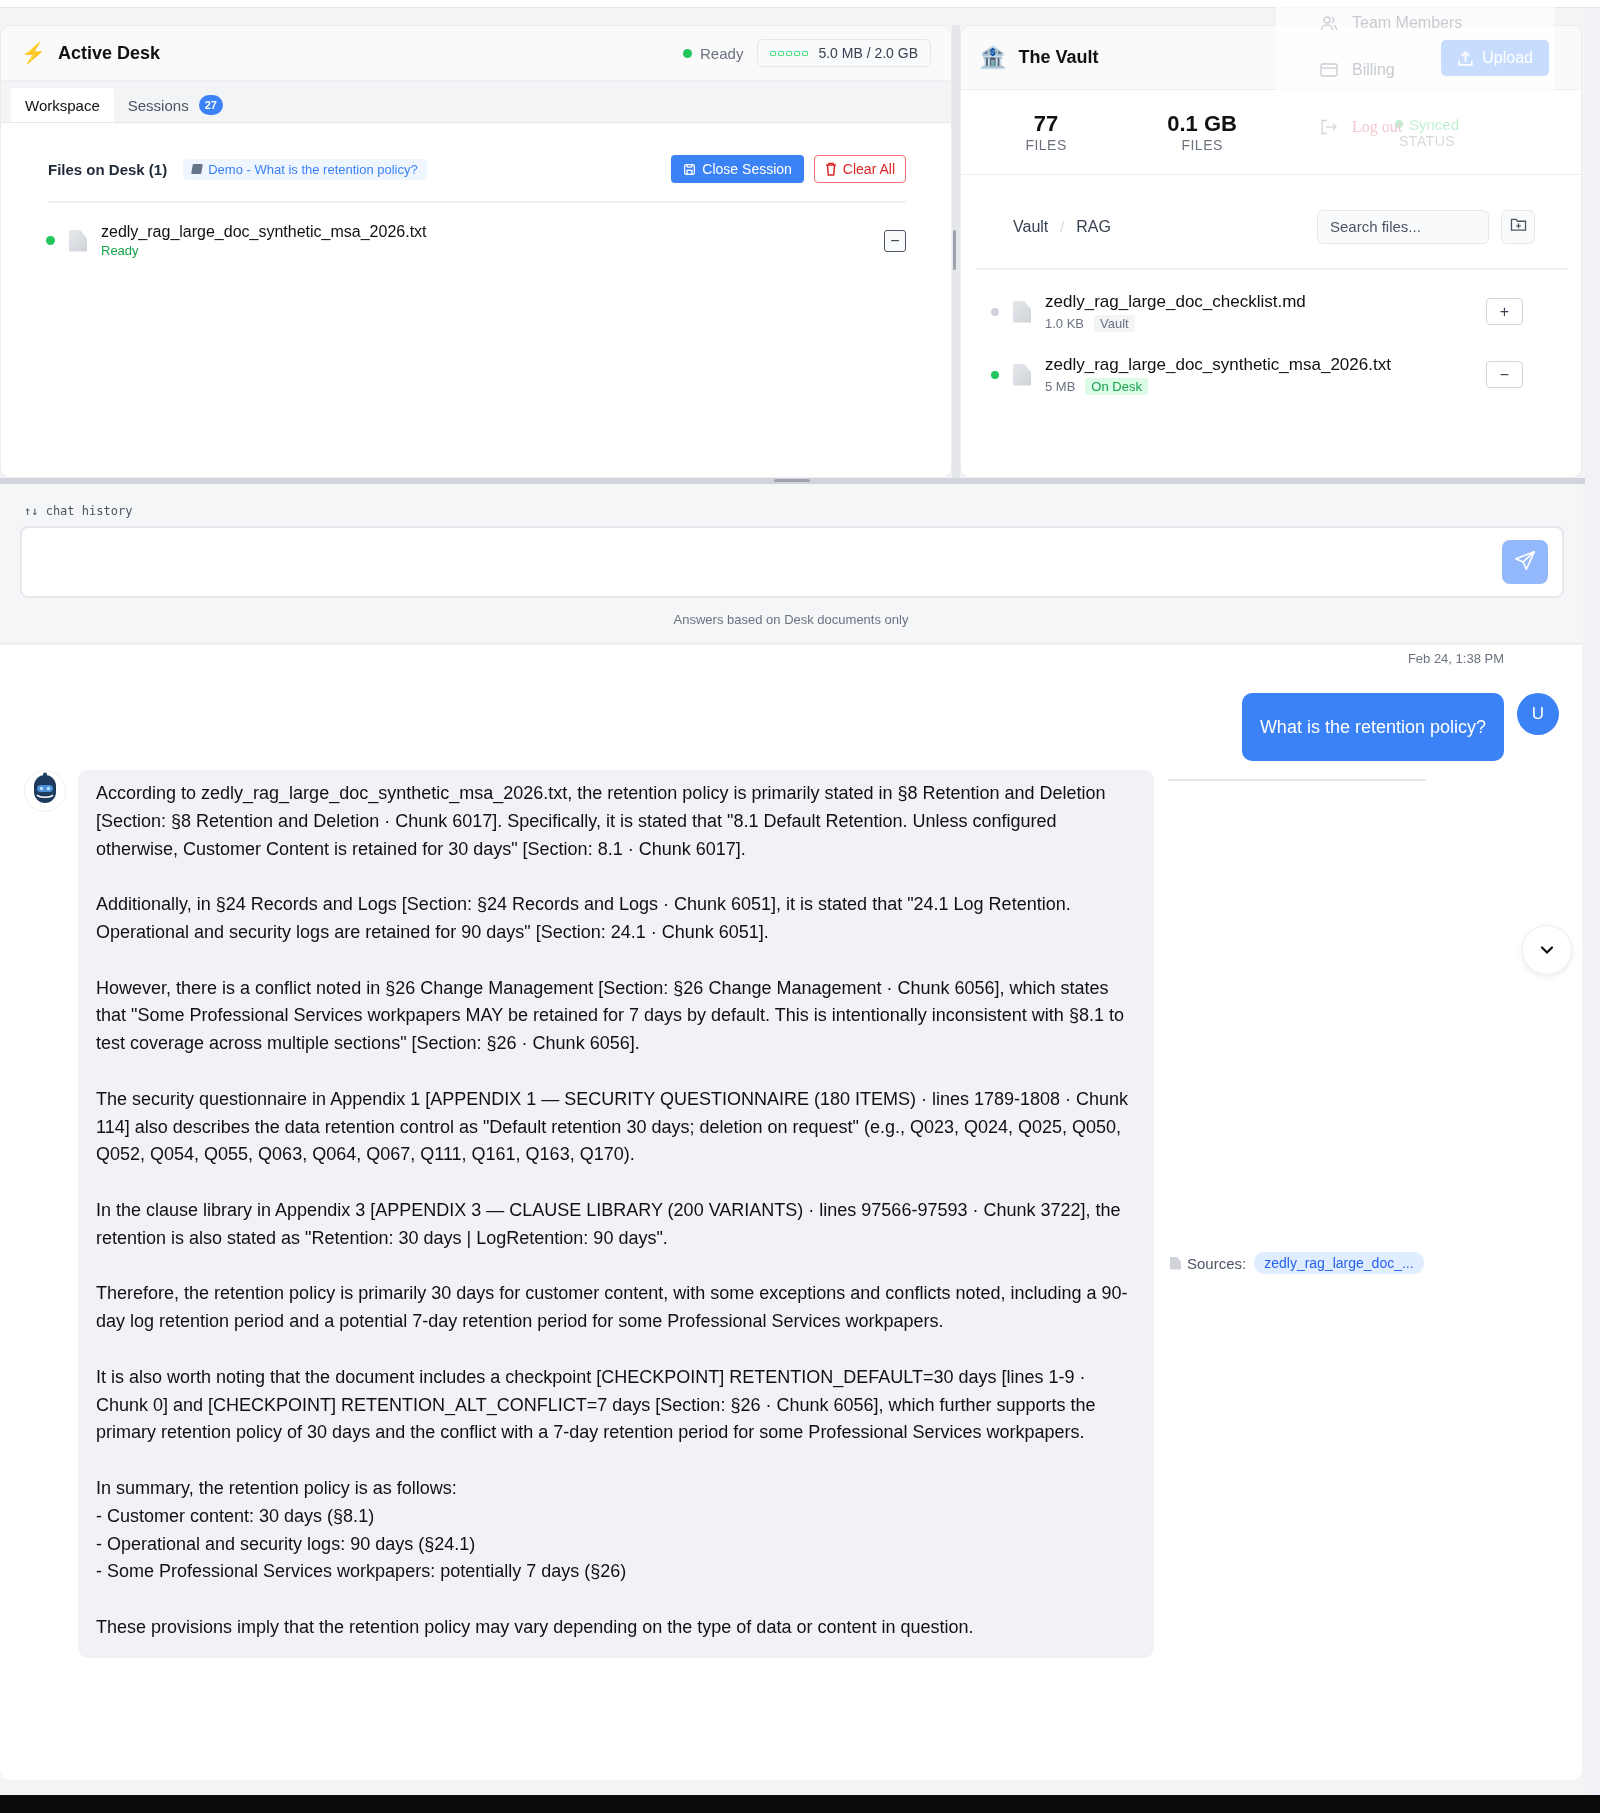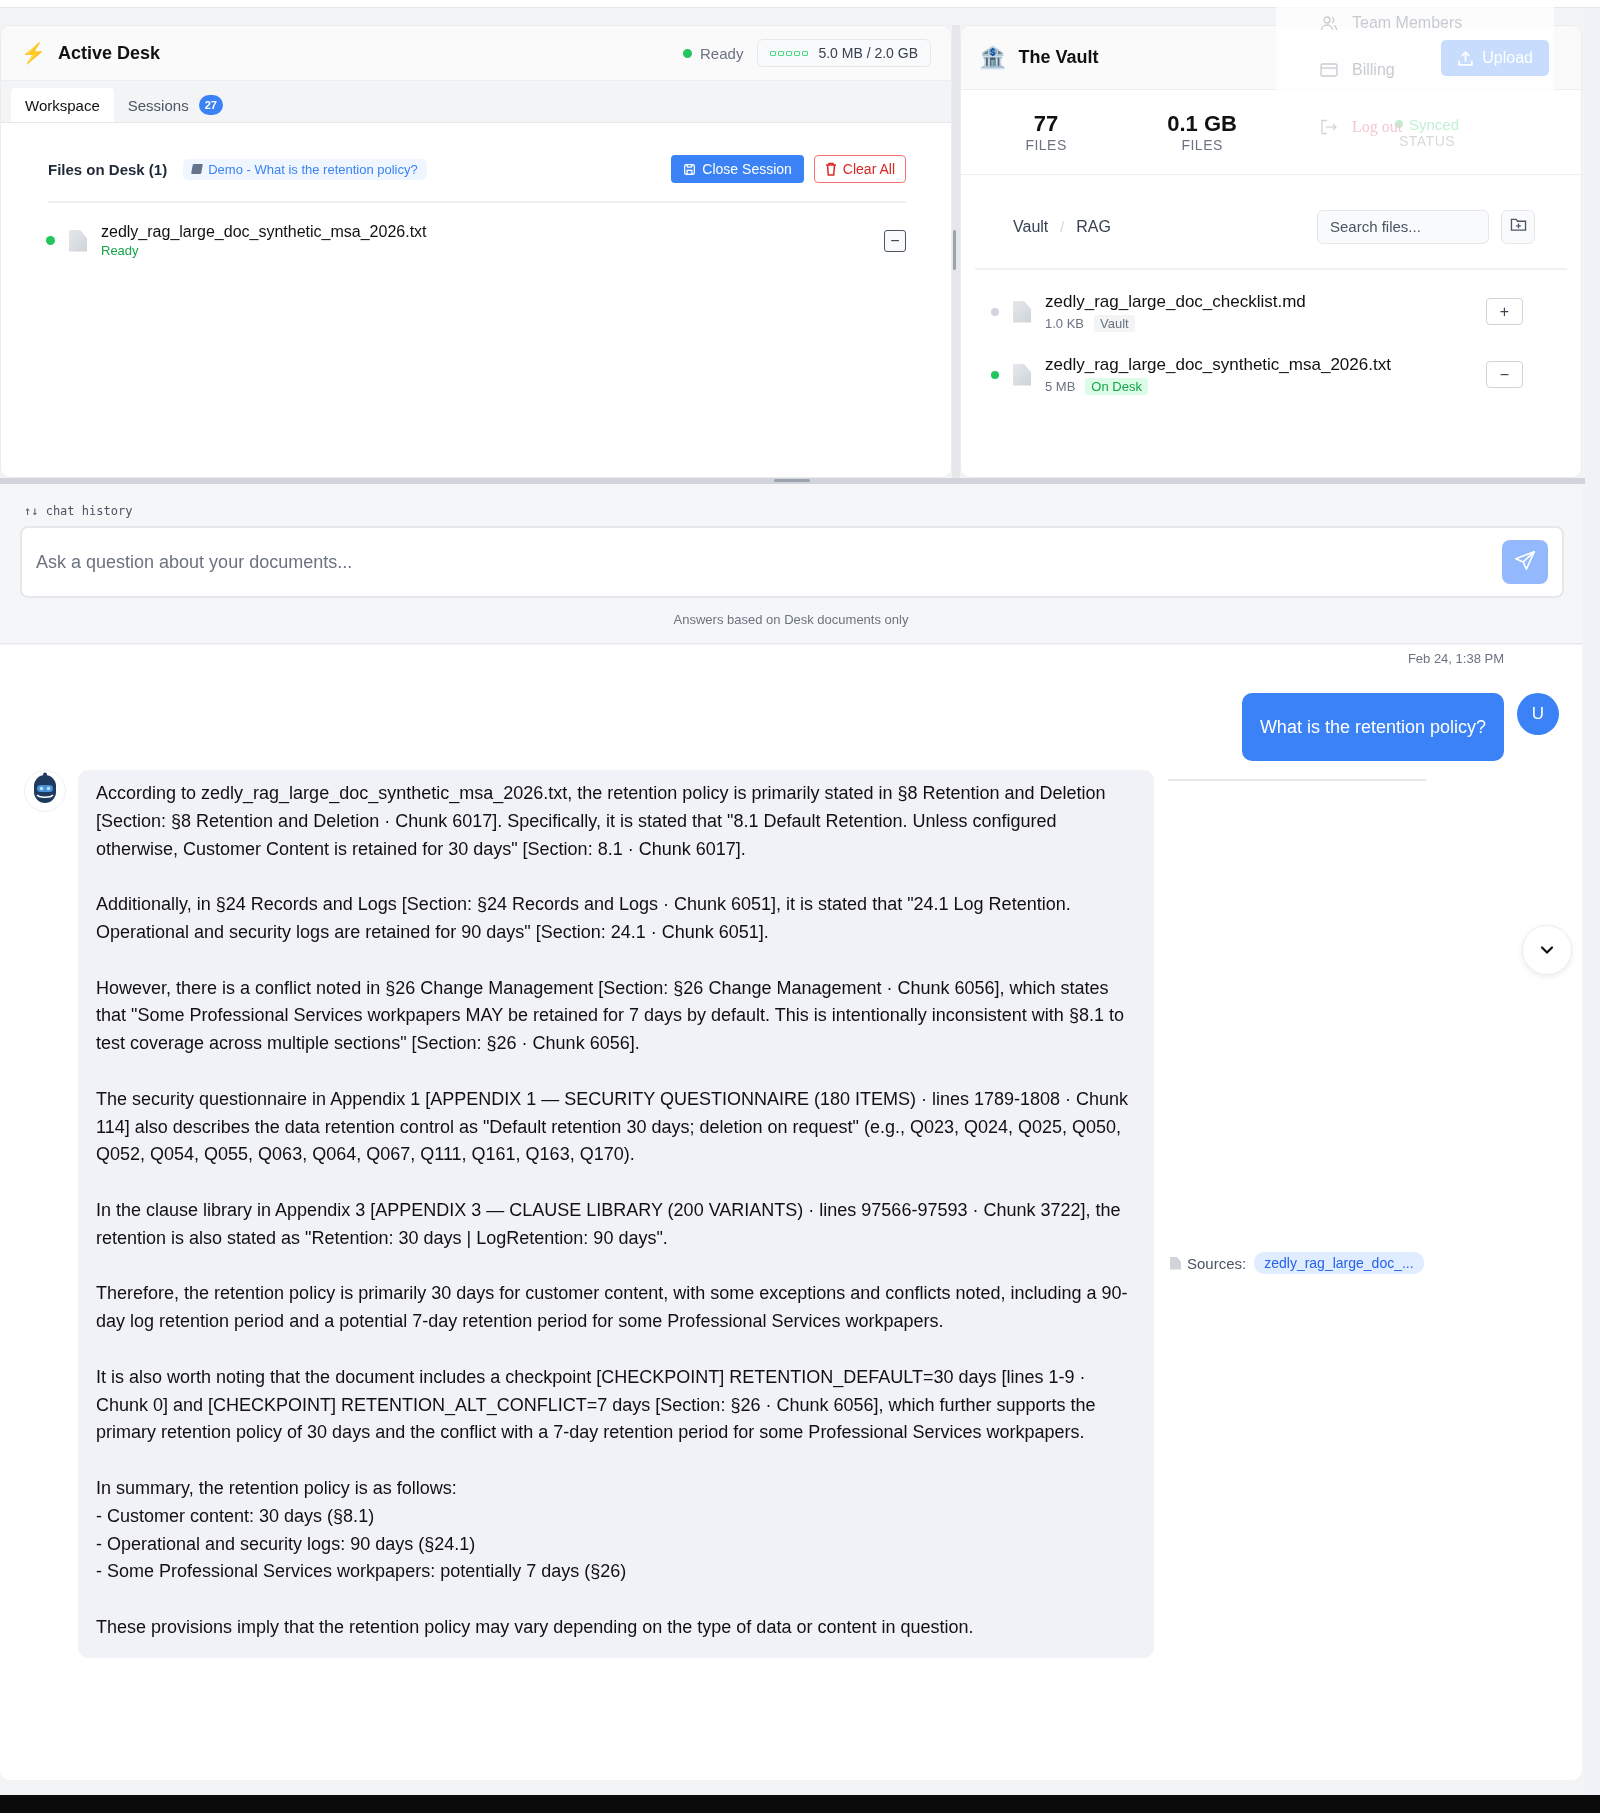--- a/index.html
+++ b/index.html
@@ -314,21 +314,20 @@
     <span>Log out</span>
   </div>
 </div>
 
 <div class="resize-handle"></div>
 <div class="resize-grip"></div>
 
 <div class="composer">
   <div class="history-toggle">↑↓ chat history</div>
   <div class="chat-input-wrap">
-    <input class="chat-input" type="text" placeholder="Ask a question about your documents..." style="">
     <button class="send-btn" style="border:none">
       <span>
         <svg width="22" height="22" viewBox="0 0 24 24" fill="none" stroke="#fff" stroke-width="1.8" stroke-linejoin="round">
             <path d="M22 2L2 9.5l8 3.5 3.5 8z"></path>
             <line x1="22" y1="2" x2="10" y2="13"></line>
           </svg>
       </span>
     </button>
   </div>
   <div class="disclaimer">Answers based on Desk documents only</div>

